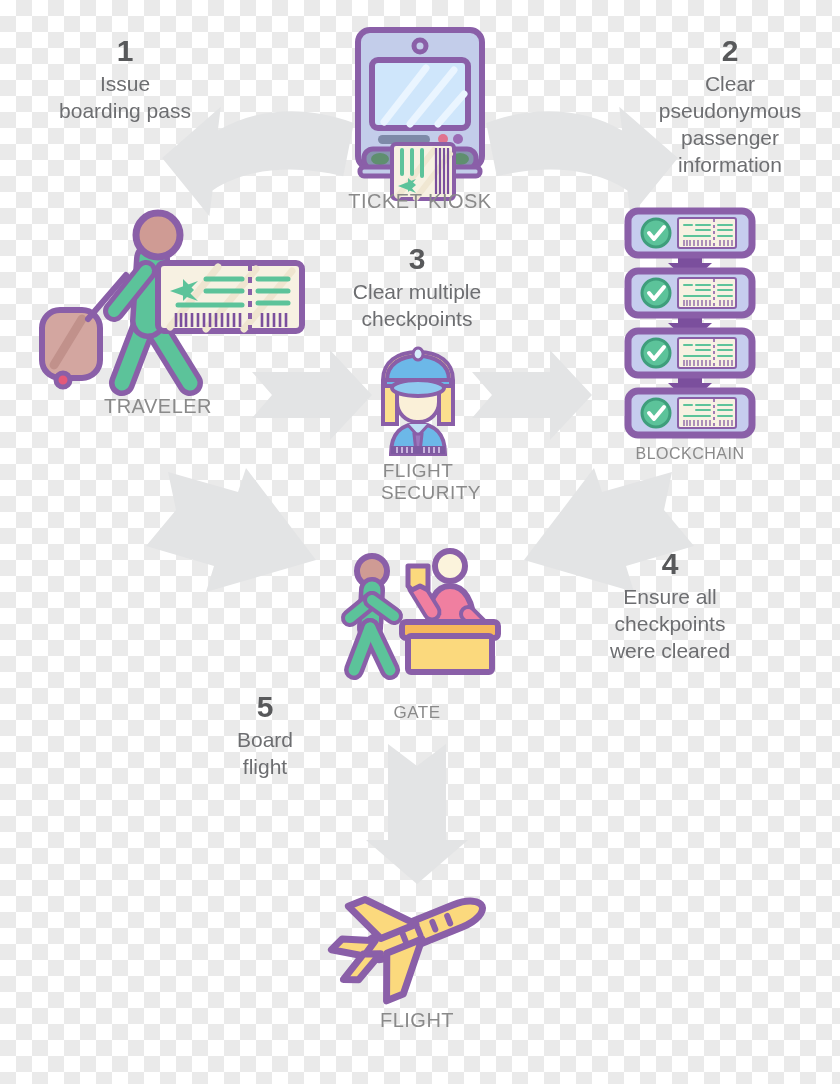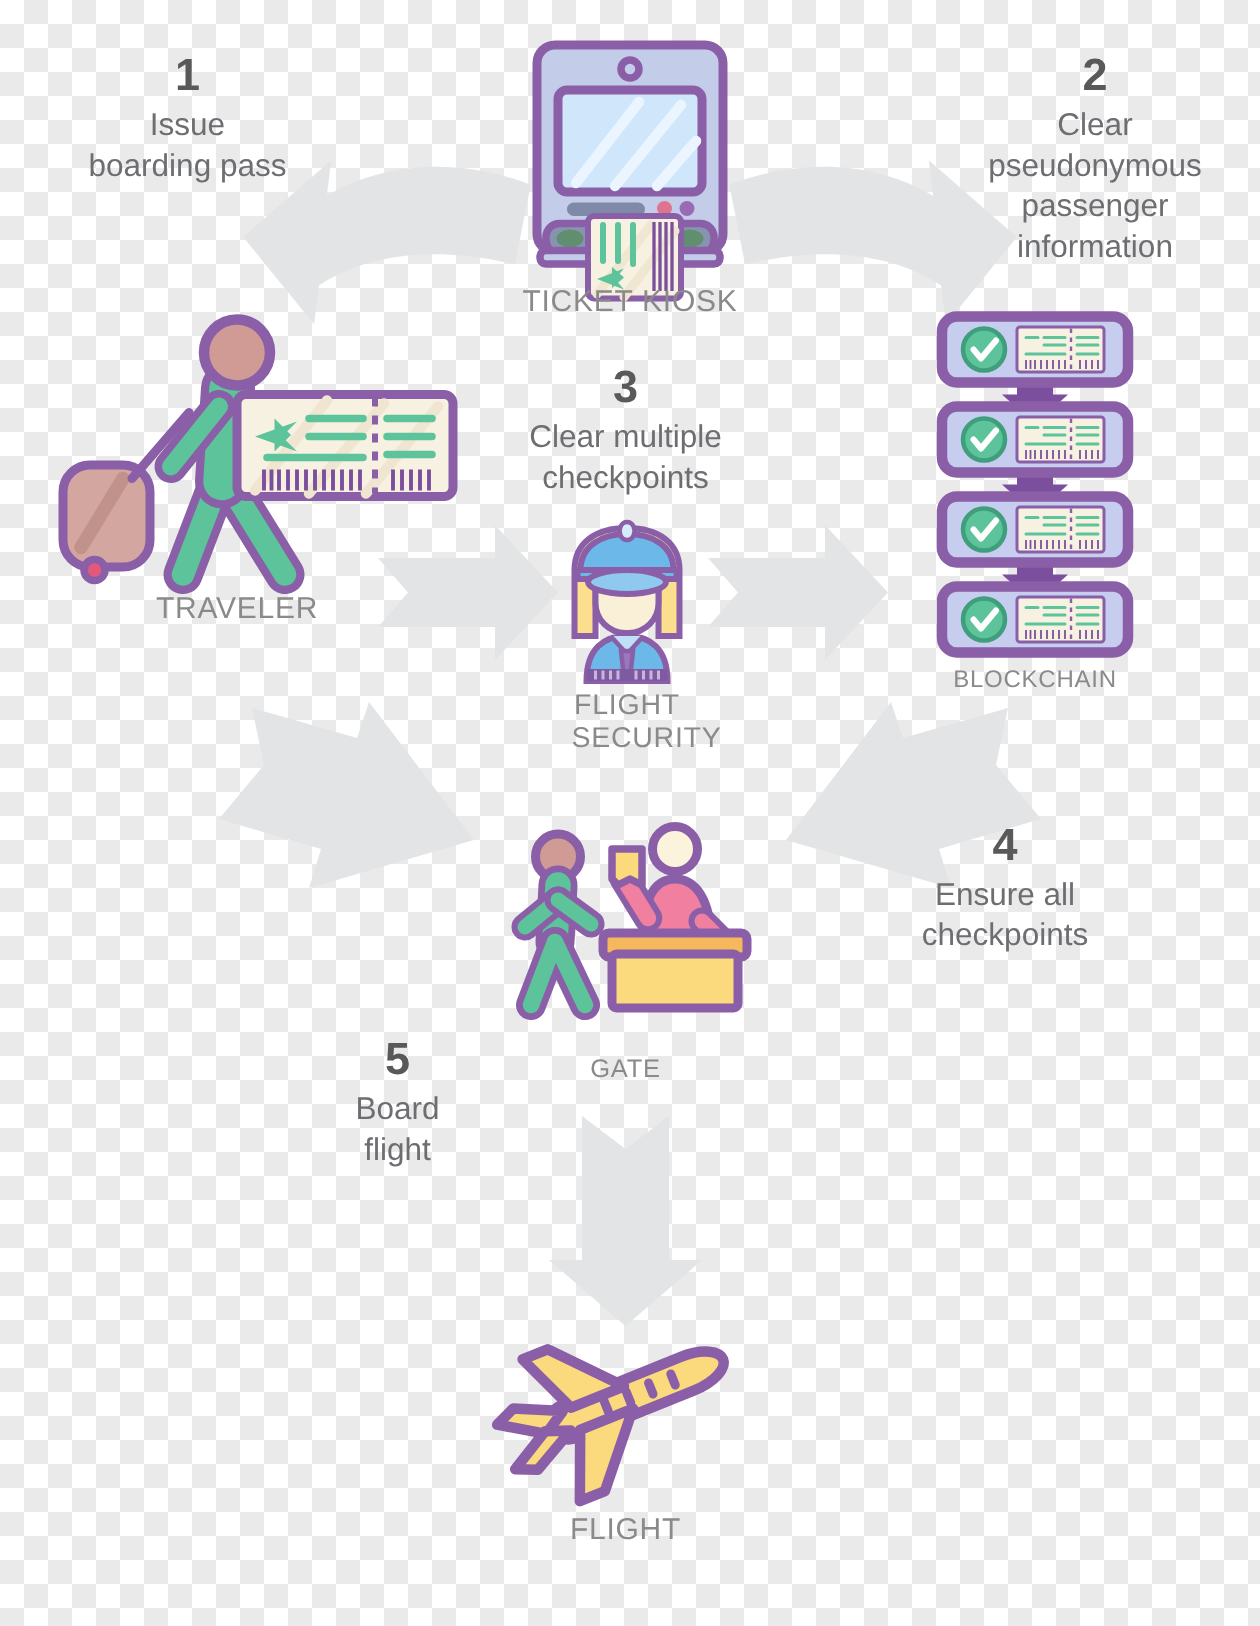--- a/index.html
+++ b/index.html
@@ -63,20 +63,21 @@
 <div class="step" style="left:307px;top:240px;width:220px;">
   <div class="num">3</div>
   <div class="txt">Clear multiple</div>
   <div class="txt">checkpoints</div>
 </div>
 
 <div class="step" style="left:560px;top:545px;width:220px;">
   <div class="num">4</div>
   <div class="txt">Ensure all</div>
   <div class="txt">checkpoints</div>
+  <div class="txt">were cleared</div>
 </div>
 
 <div class="step" style="left:170px;top:688px;width:190px;">
   <div class="num">5</div>
   <div class="txt">Board</div>
   <div class="txt">flight</div>
 </div>
 
 <div class="node" style="left:330px;top:24px;width:180px;height:195px;">
   <svg width="180" height="160" viewBox="0 0 180 160">

